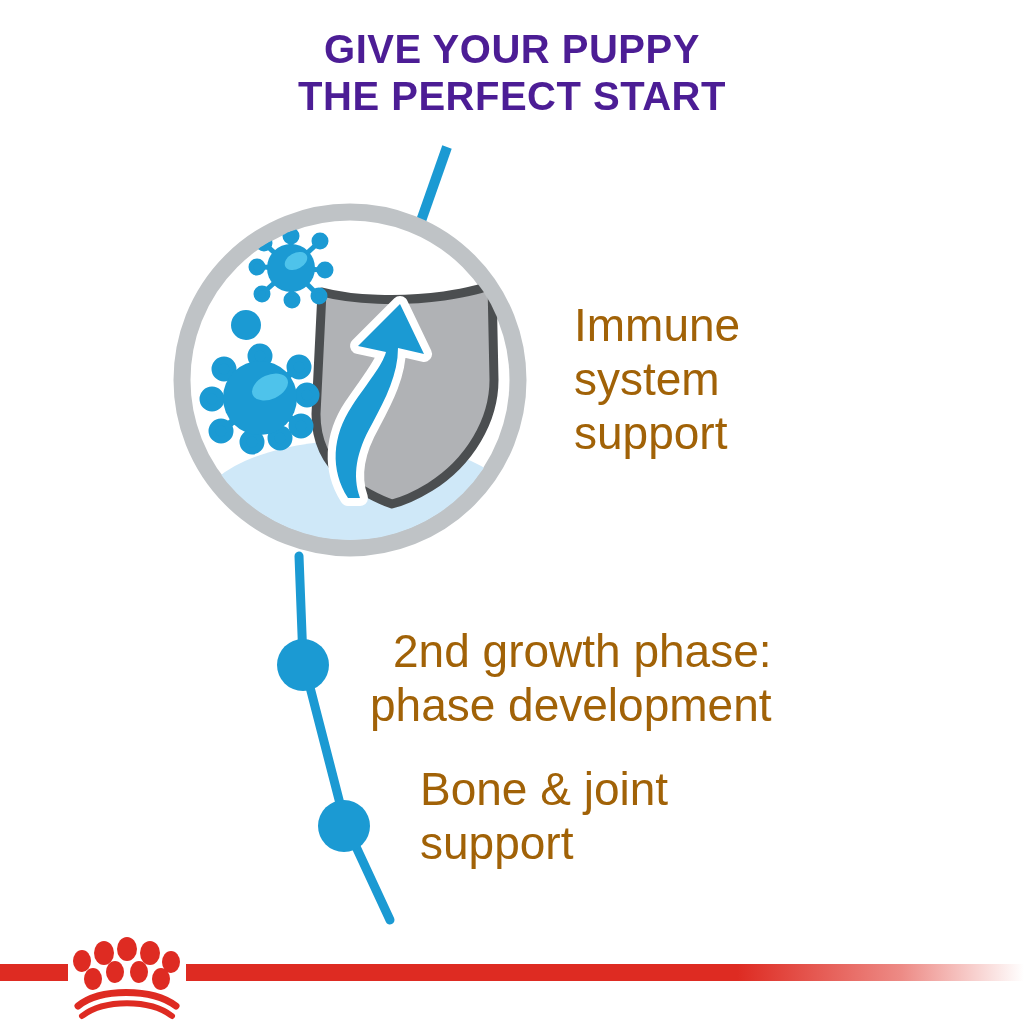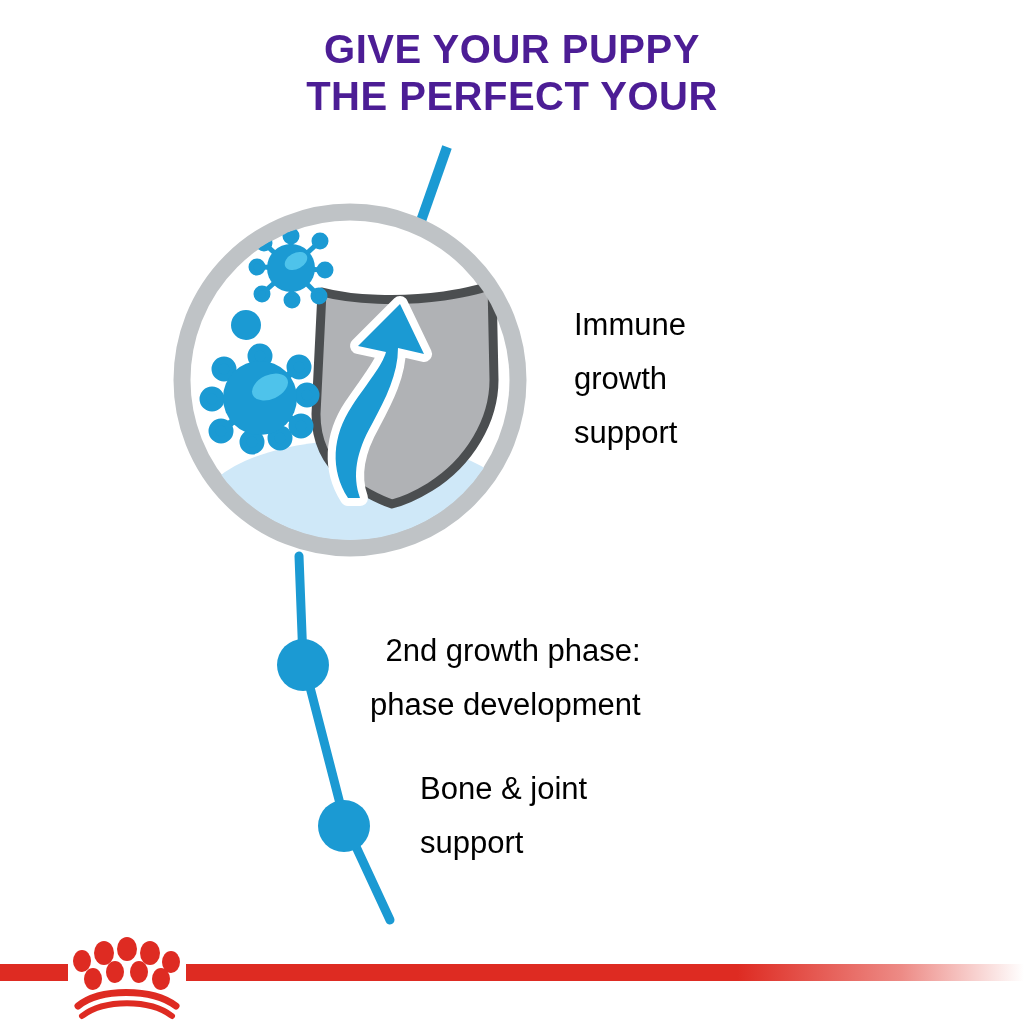--- a/index.html
+++ b/index.html
@@ -28,24 +28,24 @@
     font-weight: bold;
     font-size: 40px;
     line-height: 47px;
     letter-spacing: 0.5px;
   }
   #headline .hl-line { display: block; white-space: nowrap; }
 
   
   .benefit {
     position: absolute;
-    color: #000000;
+    color: #a16207;
     font-family: "Liberation Sans", sans-serif;
     font-weight: normal;
-    font-size: 31px;
+    font-size: 46px;
     line-height: 54px;
   }
   .benefit .bl { display: block; white-space: nowrap; }
 
   #benefit-immune  { left: 574px; top: 298px; text-align: left; }
   #benefit-growth  { left: 370px; top: 624px; text-align: right; }
   #benefit-bone    { left: 420px; top: 762px; text-align: left; }
 
   
   #illustration {
@@ -66,21 +66,21 @@
     height: 104px;
   }
 </style>
 </head>
 <body>
 
 <div id="page">
 
   <div id="headline">
     <span class="hl-line">GIVE YOUR PUPPY</span>
-    <span class="hl-line">THE PERFECT YOUR</span>
+    <span class="hl-line">THE PERFECT START</span>
   </div>
 
   <svg id="illustration" viewBox="0 0 1024 1024" xmlns="http://www.w3.org/2000/svg">
 
     <line x1="415" y1="238" x2="447" y2="147" stroke="#1B9AD3" stroke-width="10" stroke-linecap="butt"></line>
 
     <g>
       <line x1="299" y1="556" x2="303" y2="660" stroke="#1B9AD3" stroke-width="9" stroke-linecap="round"></line>
       <line x1="303" y1="660" x2="345" y2="823" stroke="#1B9AD3" stroke-width="9" stroke-linecap="round"></line>
       <line x1="345" y1="823" x2="390" y2="920" stroke="#1B9AD3" stroke-width="9" stroke-linecap="round"></line>
@@ -192,21 +192,21 @@
         </g>
         <circle cx="260" cy="398" r="37" fill="#1B9AD3"></circle>
         <ellipse cx="270" cy="387" rx="19" ry="12" transform="rotate(-25 270 387)" fill="#4EC3EB"></ellipse>
       </g>
     </g>
 
   </svg>
 
   <div class="benefit" id="benefit-immune">
     <span class="bl">Immune</span>
-    <span class="bl">growth</span>
+    <span class="bl">system</span>
     <span class="bl">support</span>
   </div>
 
   <div class="benefit" id="benefit-growth">
     <span class="bl">2nd growth phase:</span>
     <span class="bl">phase development</span>
   </div>
 
   <div class="benefit" id="benefit-bone">
     <span class="bl">Bone &amp; joint</span>

